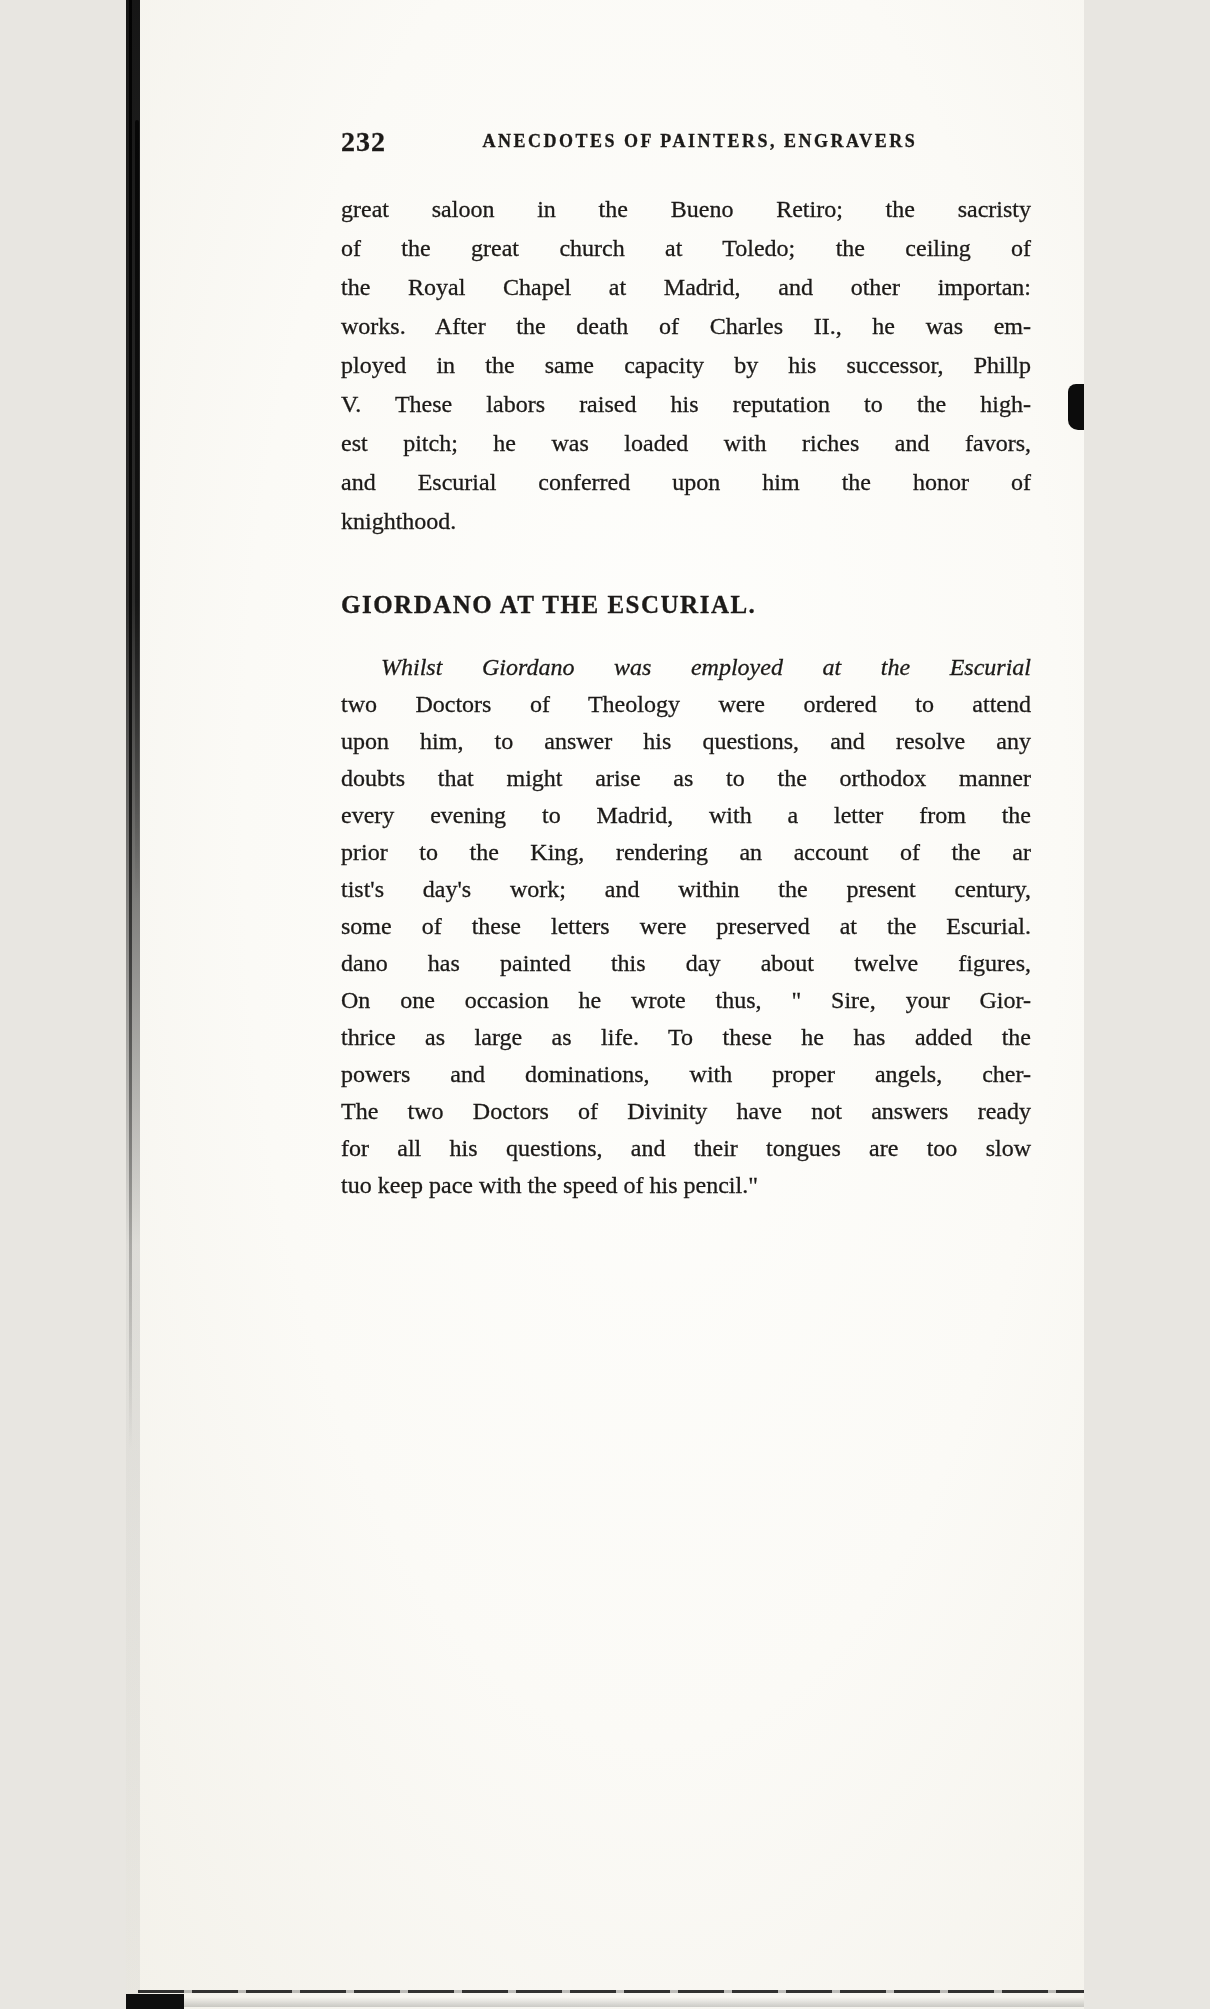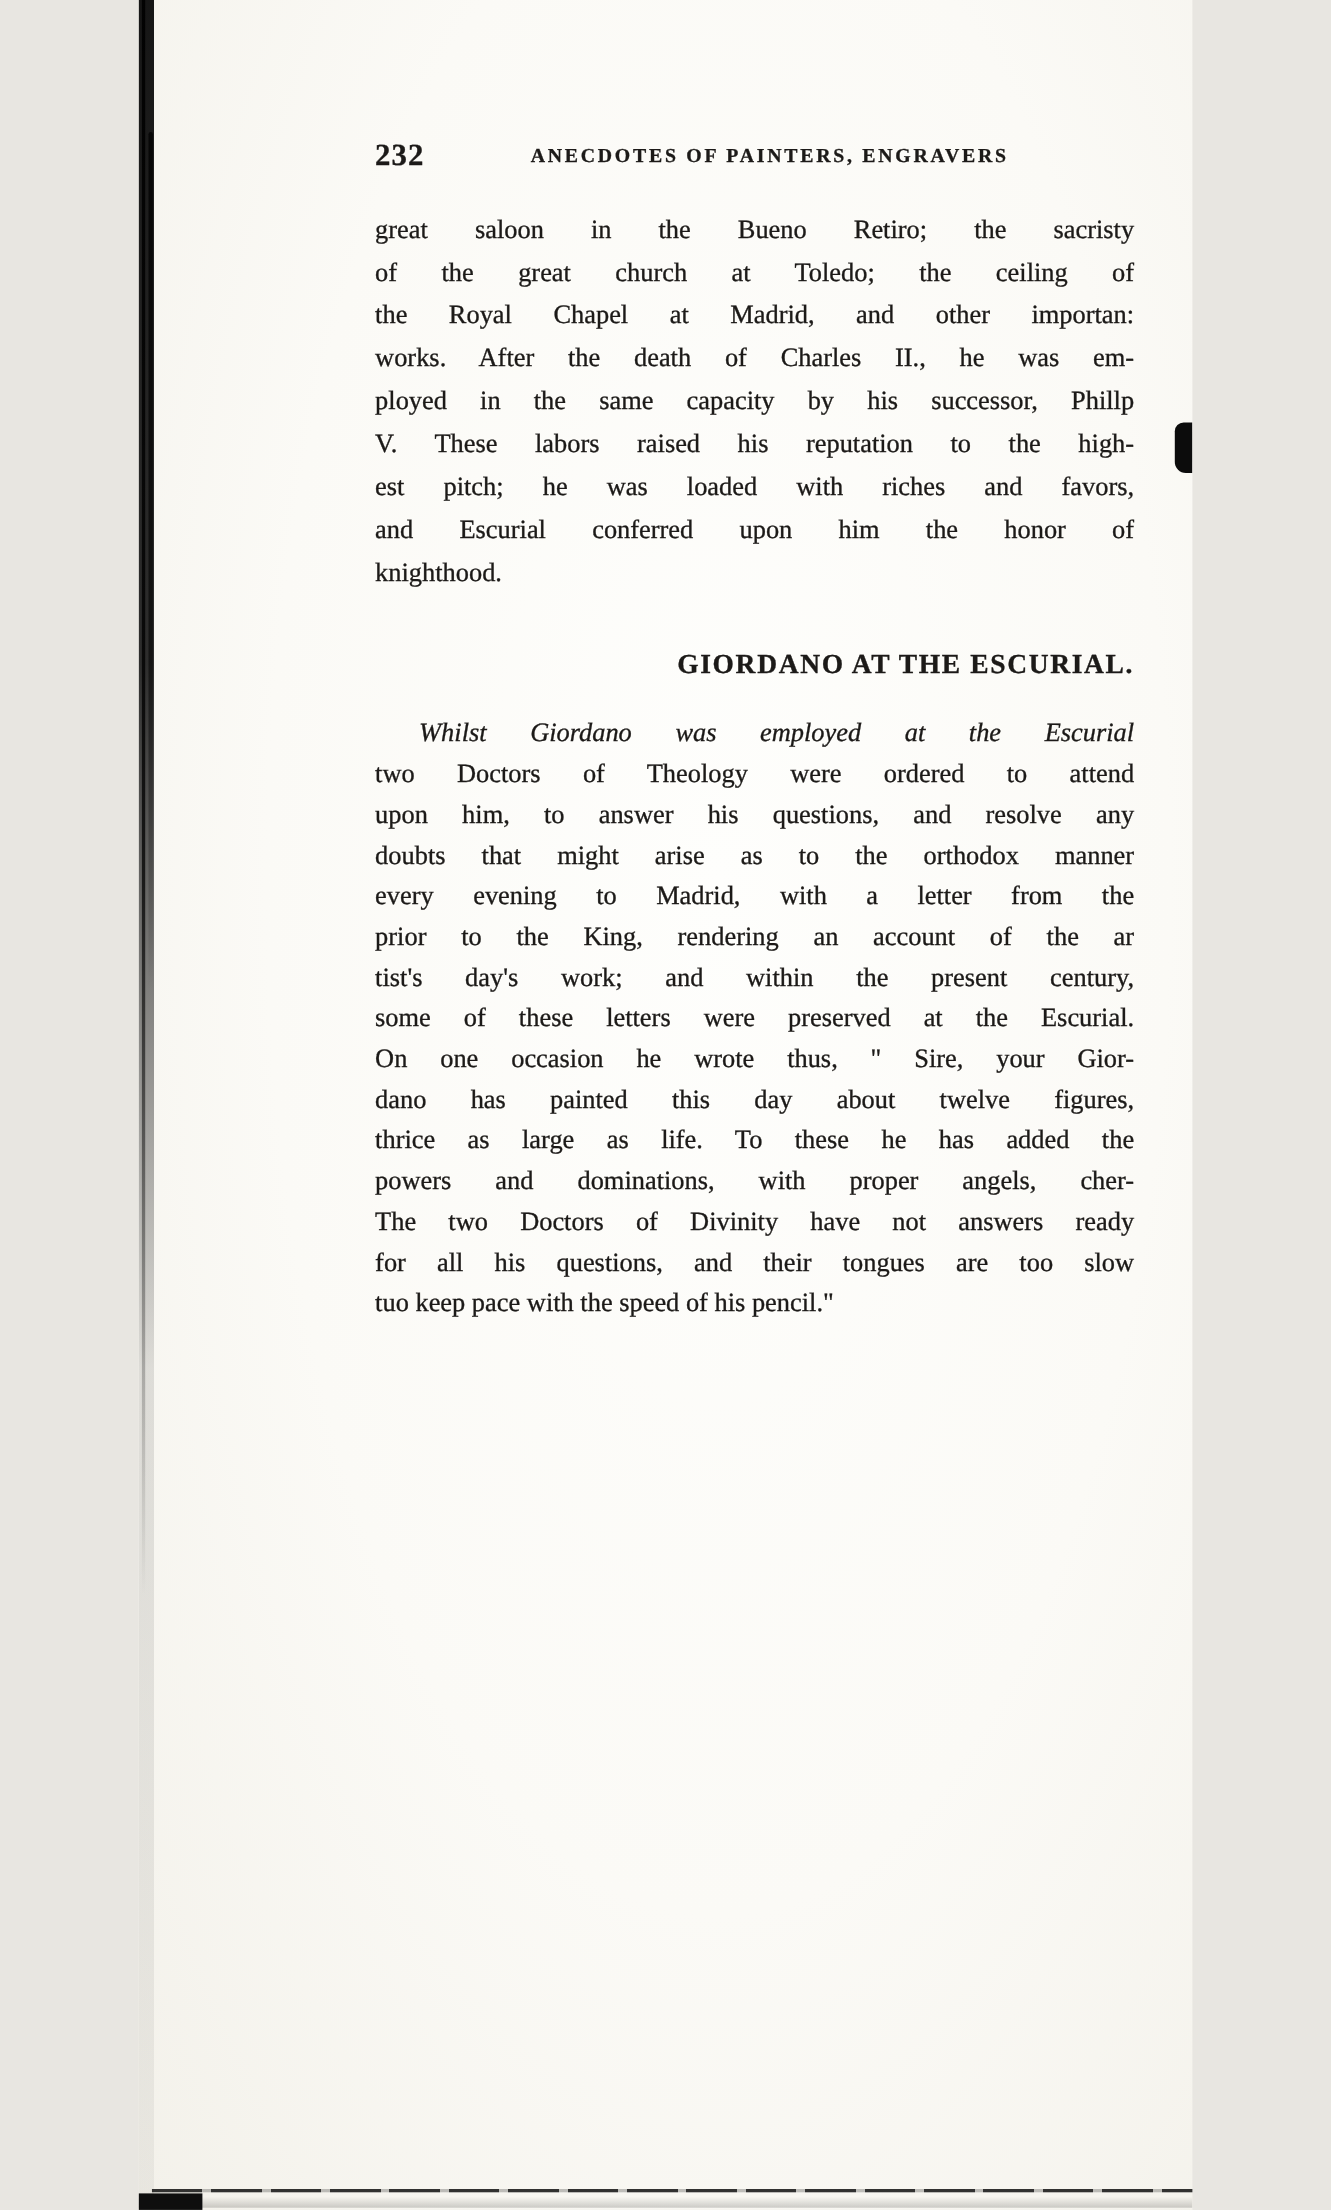--- a/index.html
+++ b/index.html
@@ -65,21 +65,21 @@
   }
   .line.indent {
     padding-left: 40px;
     font-style: italic;
   }
   .section-heading {
     margin: 50px 0 30px 0;
     font-size: 25px;
     font-weight: 700;
     letter-spacing: 1.5px;
-    text-align: right;
+    text-align: left;
     white-space: nowrap;
   }
   
   .artifact { position: absolute; pointer-events: none; }
   .binding-shadow {
     left: 0; top: 0; width: 14px; height: 100%;
     background: linear-gradient(to bottom,
       rgba(10,10,10,0.95) 0%,
       rgba(10,10,10,0.85) 30%,
       rgba(20,20,20,0.45) 48%,
@@ -144,22 +144,22 @@
 
     <section class="para p2">
       <div class="line indent">Whilst Giordano was employed at the Escurial</div>
       <div class="line">two Doctors of Theology were ordered to attend</div>
       <div class="line">upon him, to answer his questions, and resolve any</div>
       <div class="line">doubts that might arise as to the orthodox manner</div>
       <div class="line">every evening to Madrid, with a letter from the</div>
       <div class="line">prior to the King, rendering an account of the ar</div>
       <div class="line">tist's day's work; and within the present century,</div>
       <div class="line">some of these letters were preserved at the Escurial.</div>
+      <div class="line">dano has painted this day about twelve figures,</div>
       <div class="line">On one occasion he wrote thus, " Sire, your Gior-</div>
-      <div class="line">dano has painted this day about twelve figures,</div>
       <div class="line">thrice as large as life. To these he has added the</div>
       <div class="line">powers and dominations, with proper angels, cher-</div>
       <div class="line">The two Doctors of Divinity have not answers ready</div>
       <div class="line">for all his questions, and their tongues are too slow</div>
       <div class="line last">tuo keep pace with the speed of his pencil."</div>
     </section>
 
   </div>
 
   <div class="artifact binding-shadow"></div>

